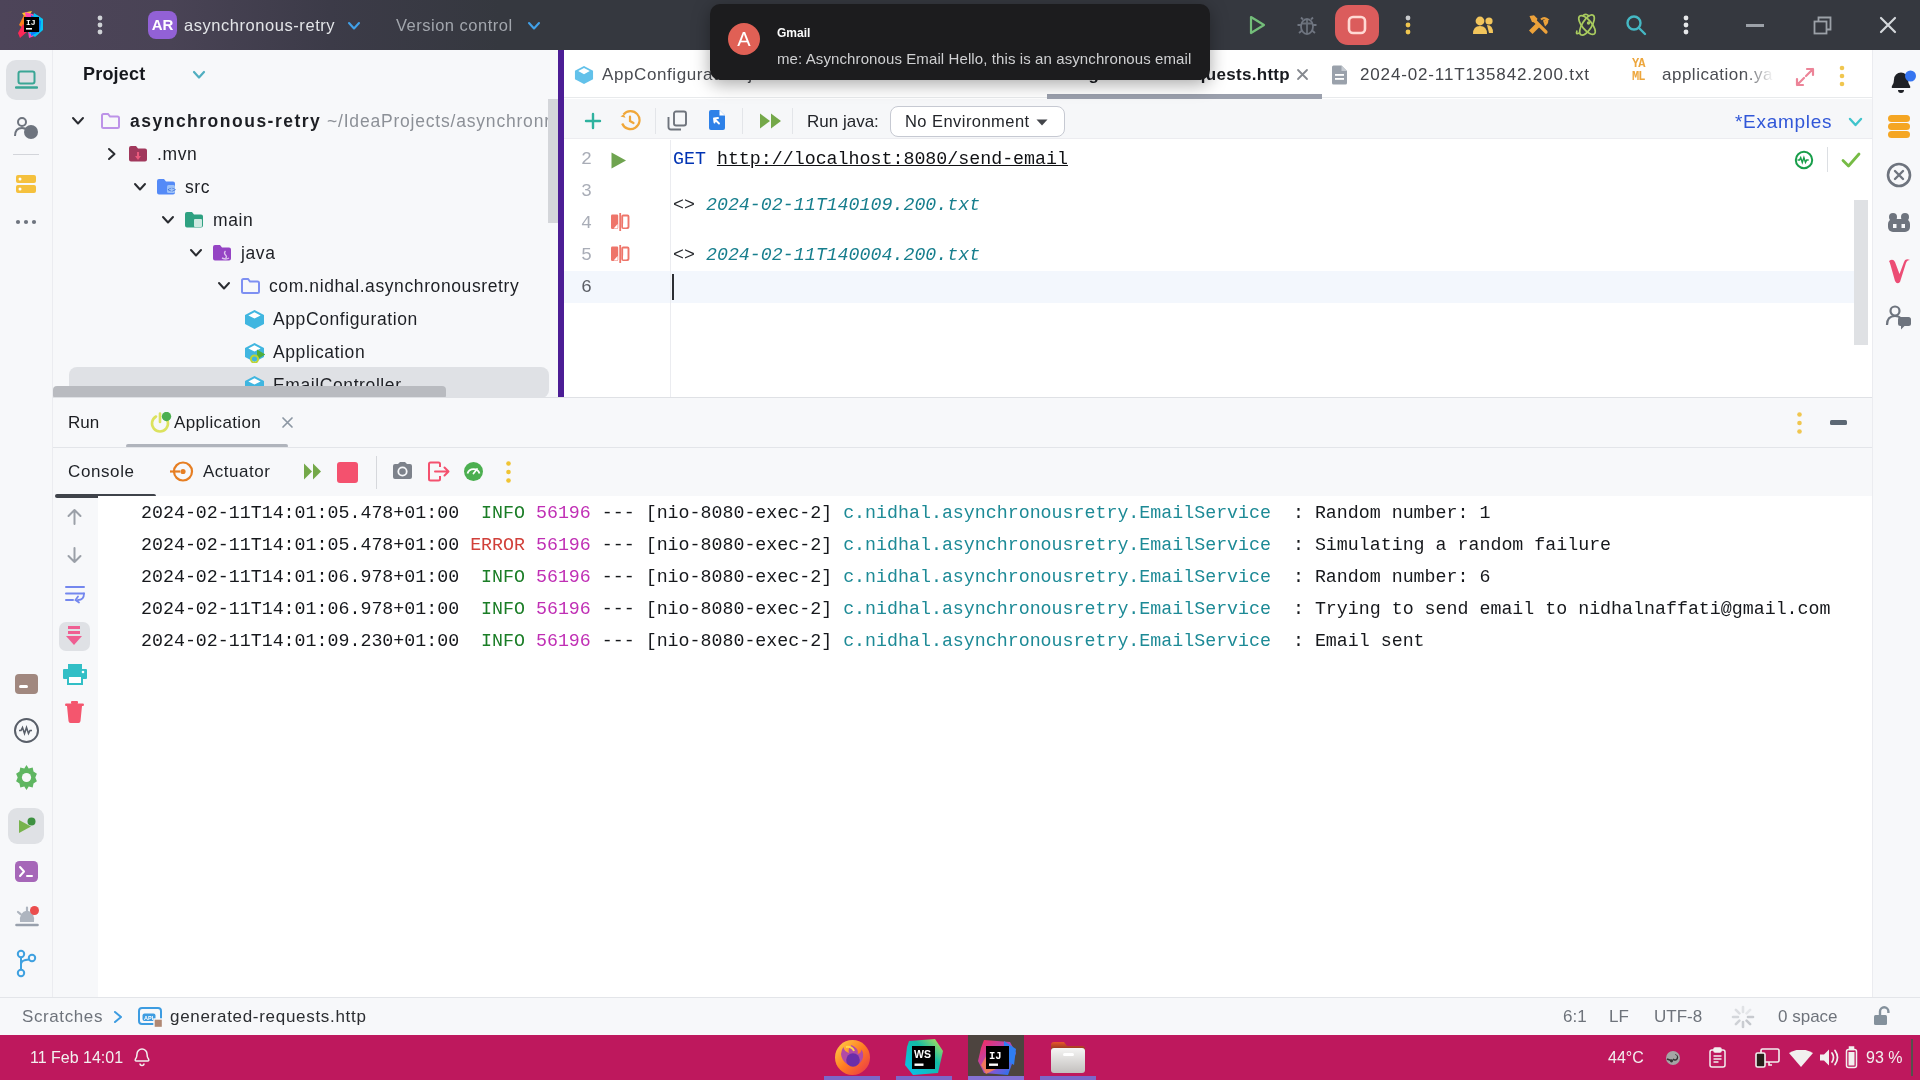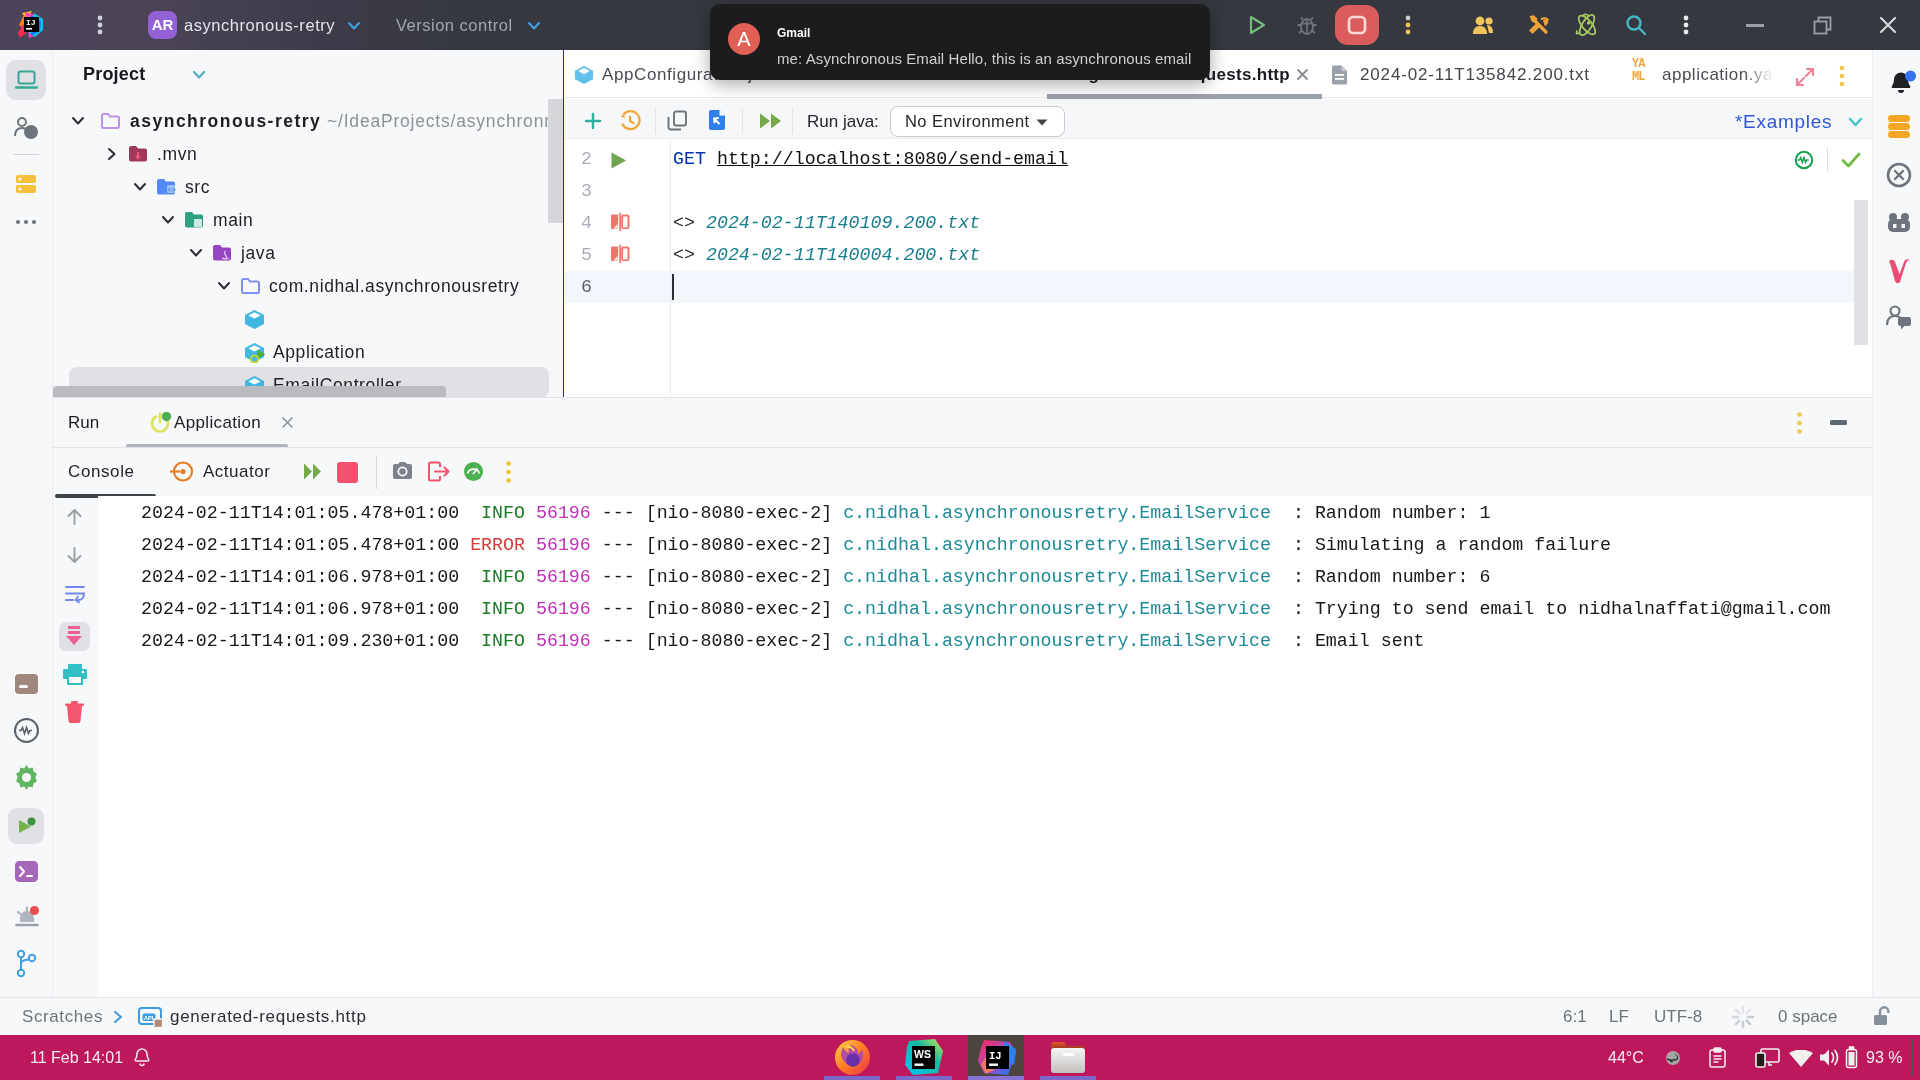--- a/index.html
+++ b/index.html
@@ -3,21 +3,21 @@
 <meta charset="utf-8">
 <style>
 * { margin:0; padding:0; box-sizing:border-box; }
 html,body { width:1920px; height:1080px; overflow:hidden; background:#fff;
   font-family:"Liberation Sans", sans-serif; }
 .a { position:absolute; }
 .mono { font-family:"Liberation Mono", monospace; }
 #titlebar { left:0; top:0; width:1920px; height:50px;
   background:linear-gradient(90deg,#4d4459 0px,#494355 170px,#3c3b48 330px,#35383f 500px,#35383f 1920px); }
 #stripL { left:0; top:50px; width:53px; height:947px; background:#f7f8fa; border-right:1px solid #ebecf0; }
-#proj { left:53px; top:50px; width:511px; height:347px; background:#f7f8fa; border-right:1px solid #4c1d95; overflow:hidden; }
+#proj { left:53px; top:50px; width:511px; height:347px; background:#f7f8fa; border-right:6px solid #4c1d95; overflow:hidden; }
 #edzone { left:564px; top:50px; width:1308px; height:347px; background:#ffffff; }
 #runpanel { left:53px; top:397px; width:1819px; height:600px; background:#f7f8fa; border-top:1px solid #dfe1e5; }
 #stripR { left:1872px; top:50px; width:48px; height:947px; background:#f7f8fa; border-left:1px solid #ebecf0; }
 #statusbar { left:0; top:997px; width:1920px; height:38px; background:#f7f8fa; border-top:1px solid #e3e5e9; }
 #taskbar { left:0; top:1035px; width:1920px; height:45px; background:#be185d; }
 .trow { position:absolute; height:33px; line-height:33px; font-size:17.5px; letter-spacing:0.6px; color:#1d1f24; white-space:nowrap; }
 .cline { position:absolute; height:32px; line-height:32px; font-size:18.3px; white-space:pre; color:#16181c; }
 .ginfo { color:#1a7d26; }
 .gerr { color:#d1403a; }
 .pid { color:#c02fb5; }
@@ -175,20 +175,21 @@
     </svg>
 
   <div class="a" style="left:16px;top:317px;width:480px;height:31px;border-radius:8px;background:#dfe1e5;"></div>
 
   <div class="trow" style="left:0;top:55px;"><span style="margin-left:77px;font-weight:bold;letter-spacing:1.5px;">asynchronous-retry</span><span style="color:#8c9097;letter-spacing:0.8px;"> ~/IdeaProjects/asynchronret</span></div>
   <div class="trow" style="left:0;top:88px;"><span style="margin-left:104px;">.mvn</span></div>
   <div class="trow" style="left:0;top:121px;"><span style="margin-left:132px;">src</span></div>
   <div class="trow" style="left:0;top:154px;"><span style="margin-left:160px;">main</span></div>
   <div class="trow" style="left:0;top:187px;"><span style="margin-left:188px;">java</span></div>
   <div class="trow" style="left:0;top:220px;"><span style="margin-left:216px;">com.nidhal.asynchronousretry</span></div>
+  <div class="trow" style="left:0;top:253px;"><span style="margin-left:220px;">AppConfiguration</span></div>
   <div class="trow" style="left:0;top:286px;"><span style="margin-left:220px;">Application</span></div>
   <div class="trow" style="left:0;top:319px;"><span style="margin-left:220px;">EmailController</span></div>
 
   <svg class="a" style="left:18px;top:66px" width="14" height="10" viewBox="0 0 14 10">
       <path d="M2 2 L7 7.5 L12 2" fill="none" stroke="#2a2c31" stroke-width="2" stroke-linecap="round" stroke-linejoin="round"></path>
     </svg>
   <svg class="a" style="left:54px;top:97px" width="10" height="14" viewBox="0 0 10 14">
       <path d="M2 2 L7.5 7 L2 12" fill="none" stroke="#2a2c31" stroke-width="2" stroke-linecap="round" stroke-linejoin="round"></path>
     </svg>
   <svg class="a" style="left:80px;top:132px" width="14" height="10" viewBox="0 0 14 10">
@@ -337,21 +338,21 @@
     <path d="M13 15.5 L17 15.5 L13 11 Z" fill="#fff"></path>
   </svg>
   <svg class="a" style="left:46px;top:194px" width="20" height="20" viewBox="0 0 20 20">
     <rect x="1" y="2.5" width="7.2" height="14.5" rx="1.2" fill="#ee756a"></rect>
     <path d="M7.6 16.5 H3.6 L7.6 12 Z" fill="#fff"></path>
     <rect x="9.3" y="1" width="1.8" height="18" fill="#ee756a"></rect>
     <rect x="12.2" y="3.5" width="6.3" height="12.5" rx="1" fill="none" stroke="#ee756a" stroke-width="1.9"></rect>
     <path d="M13 15.5 L17 15.5 L13 11 Z" fill="#fff"></path>
   </svg>
   <div class="cline mono" style="left:109px;top:93px;"><span style="color:#0033b3;">GET</span> <span style="color:#101114;text-decoration:underline;">http://localhost:8080/send-email</span></div>
-  <div class="cline mono" style="left:109px;top:157px;"><span style="color:#26282d;">&lt;&gt;</span> <span style="color:#177e8d;font-style:italic;">2024-02-11T140109.200.txt</span></div>
+  <div class="cline mono" style="left:109px;top:139px;"><span style="color:#26282d;">&lt;&gt;</span> <span style="color:#177e8d;font-style:italic;">2024-02-11T140109.200.txt</span></div>
   <div class="cline mono" style="left:109px;top:189px;"><span style="color:#26282d;">&lt;&gt;</span> <span style="color:#177e8d;font-style:italic;">2024-02-11T140004.200.txt</span></div>
 
   <svg class="a" style="left:1230px;top:100px" width="20" height="20" viewBox="0 0 20 20" fill="none">
     <circle cx="10" cy="10" r="8.2" stroke="#189e4a" stroke-width="2"></circle>
     <path d="M3.5 10 h2 l1.2 -2.4 1.6 4.8 1.6 -4.8 1.6 4.8 1.2 -2.4 h2" stroke="#189e4a" stroke-width="1.5"></path>
   </svg>
   <div class="a" style="left:1263px;top:97px;width:1px;height:25px;background:#dcdfe3;"></div>
   <svg class="a" style="left:1276px;top:99px" width="22" height="22" viewBox="0 0 22 22">
       <path d="M3 11.5 L8.5 17 L19 5" fill="none" stroke="#76bb45" stroke-width="2.8" stroke-linecap="round" stroke-linejoin="round"></path>
     </svg>

